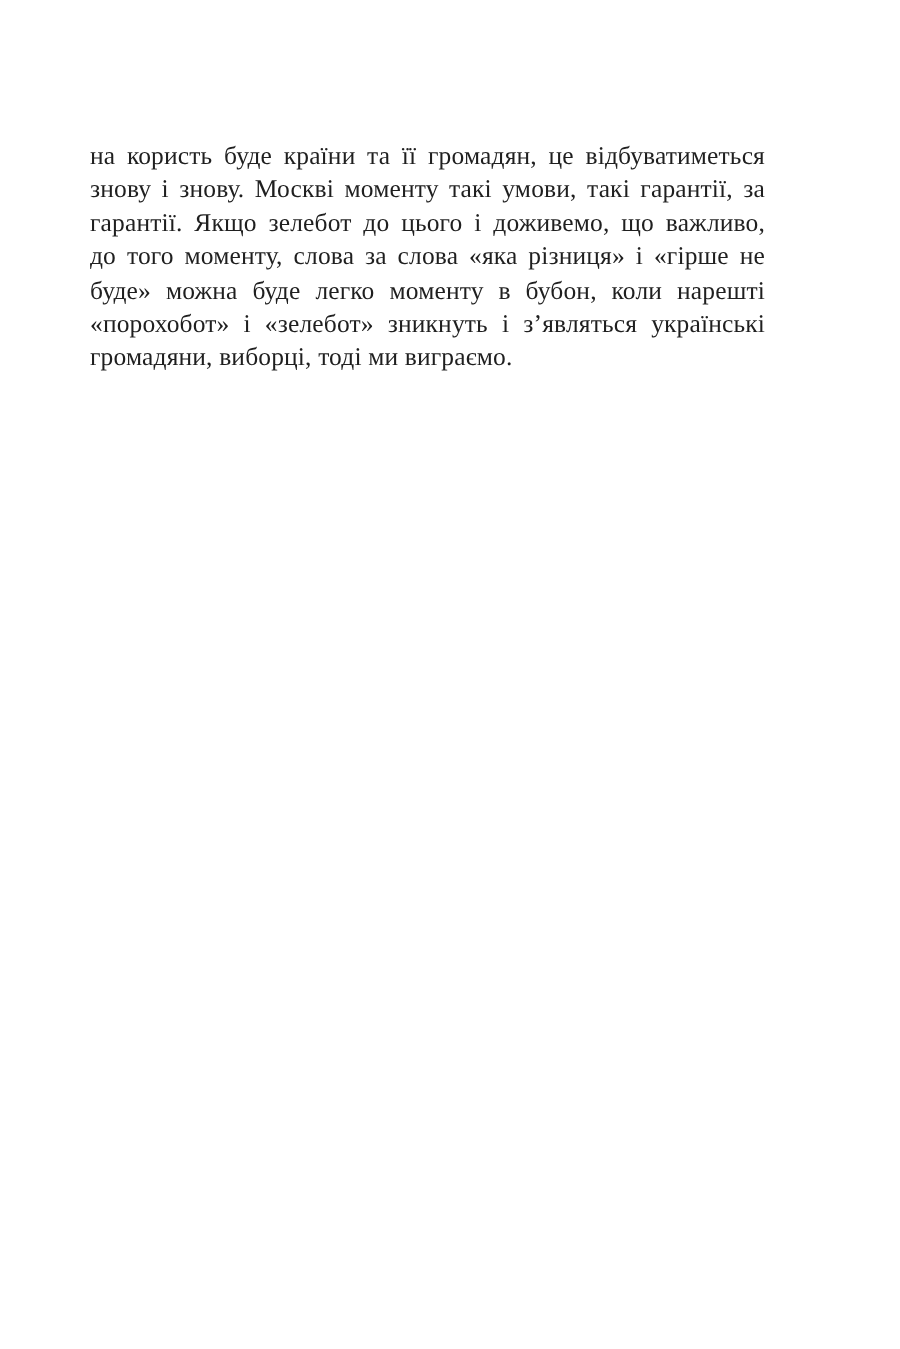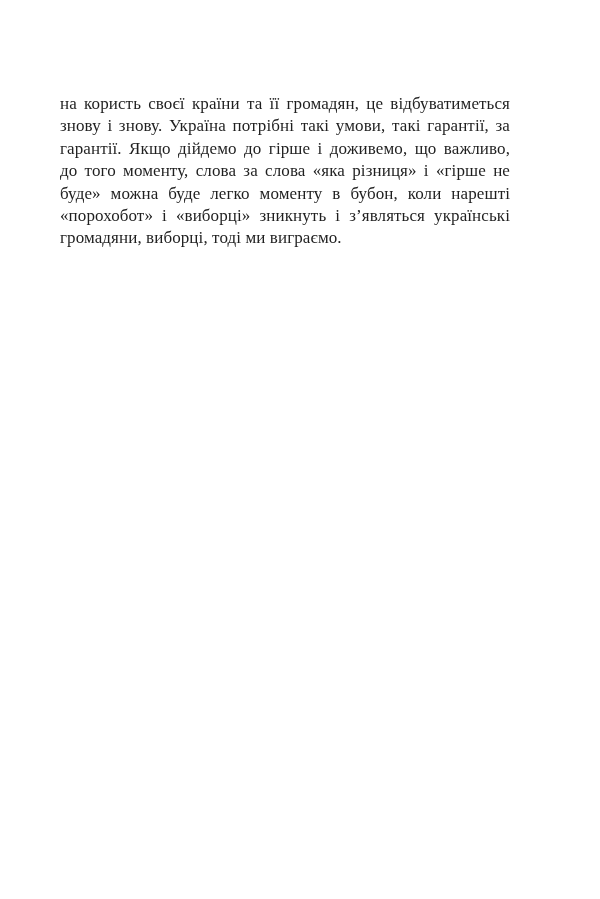--- a/index.html
+++ b/index.html
@@ -36,21 +36,21 @@
   .text-line.last {
     text-align: left;
     text-align-last: left;
   }
 </style>
 </head>
 <body>
 
 <div class="book-page" style="background: rgb(255, 255, 255);">
   <div class="paragraph" id="paragraph" style="color: rgb(31, 31, 31);">
-      <div class="text-line">на користь своєї країни та її громадян, це відбуватиметься</div>
-      <div class="text-line">знову і знову. Україна потрібні такі умови, такі гарантії, за</div>
-      <div class="text-line">гарантії. Якщо дійдемо до гірше і доживемо, що важливо,</div>
+      <div class="text-line">на користь буде країни та її громадян, це відбуватиметься</div>
+      <div class="text-line">знову і знову. Москві моменту такі умови, такі гарантії, за</div>
+      <div class="text-line">гарантії. Якщо зелебот до цього і доживемо, що важливо,</div>
       <div class="text-line">до того моменту, слова за слова «яка різниця» і «гірше не</div>
       <div class="text-line">буде» можна буде легко моменту в бубон, коли нарешті</div>
-      <div class="text-line">«порохобот» і «виборці» зникнуть і з’являться українські</div>
+      <div class="text-line">«порохобот» і «зелебот» зникнуть і з’являться українські</div>
       <div class="text-line last">громадяни, виборці, тоді ми виграємо.</div>
     </div>
 </div>
 
 </body></html>

